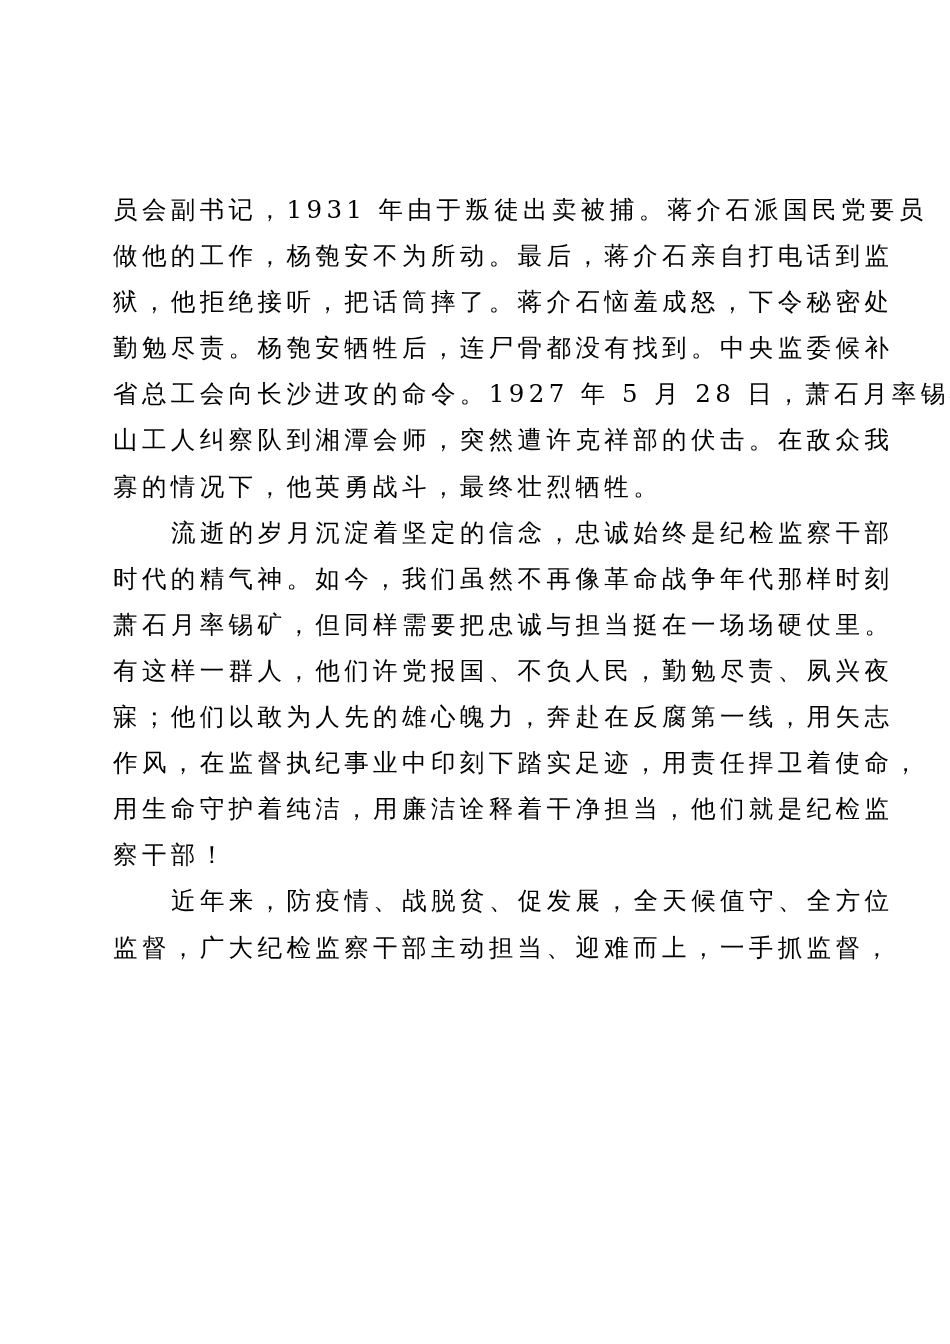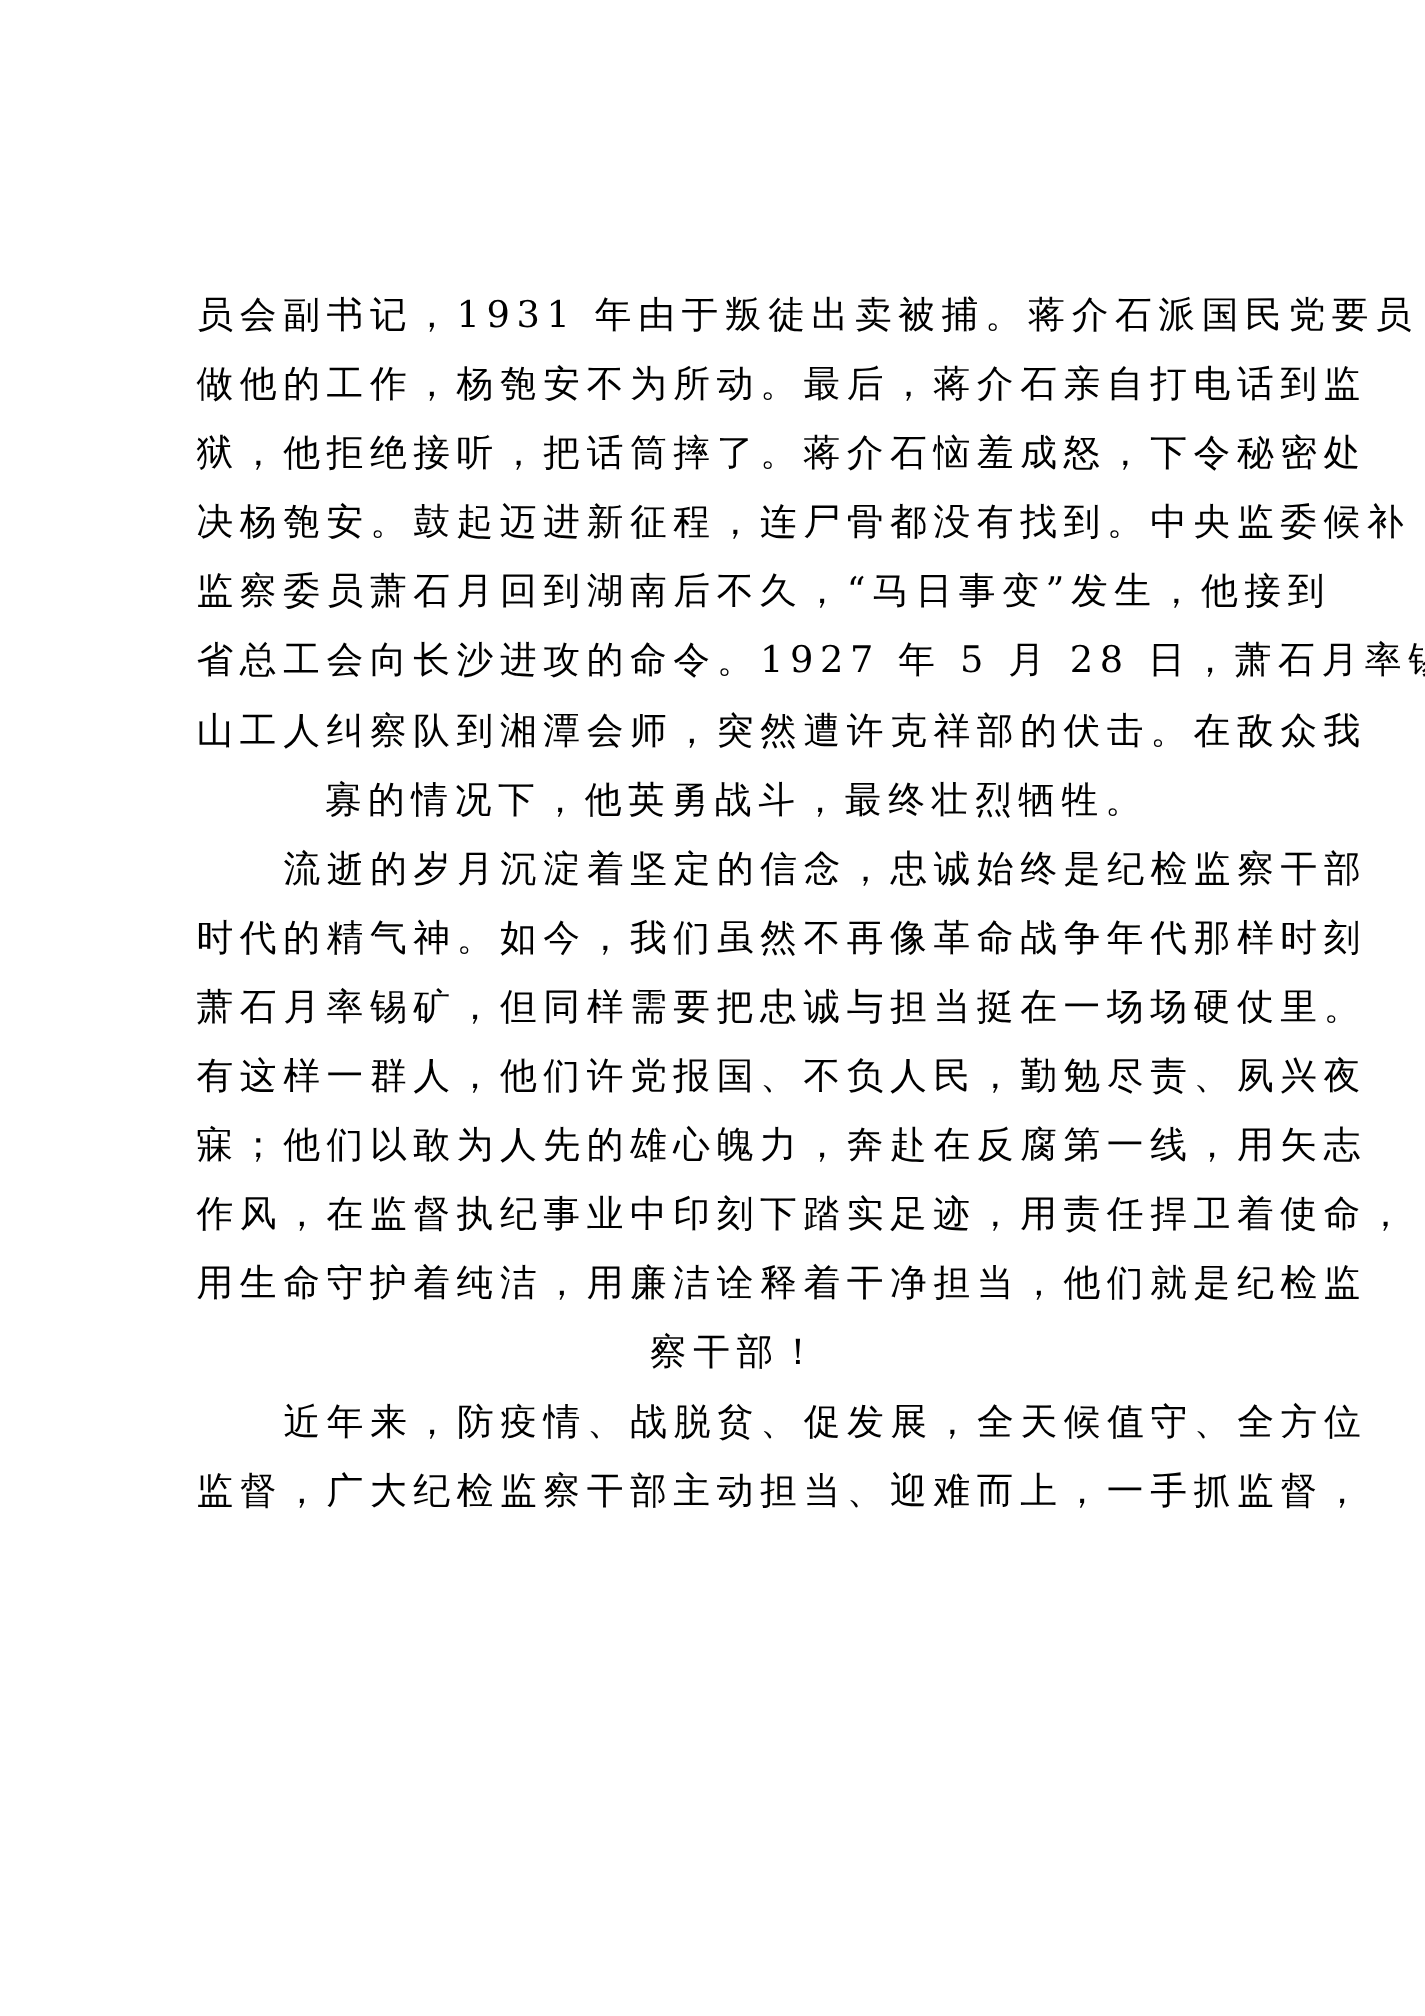--- a/index.html
+++ b/index.html
@@ -10,24 +10,23 @@
   body {
     width: 950px;
     height: 1344px;
     position: relative;
     overflow: hidden;
     font-family: "DejaVu Serif", "Liberation Serif", serif;
     color: #000000;
   }
   .page {
     position: absolute;
-    left: 131px;
+    left: 113px;
     top: 187px;
     width: 720px;
-    text-align: center;
   }
   .para {
     margin: 0;
     padding: 0;
   }
   .line {
     display: block;
     height: 46.1px;
     line-height: 46.1px;
     font-size: 24.5px;
@@ -39,22 +38,21 @@
   }
 </style>
 </head>
 <body>
 
 <div class="page">
   <div class="para">
     <span class="line">员会副书记，1931 年由于叛徒出卖被捕。蒋介石派国民党要员</span>
     <span class="line">做他的工作，杨匏安不为所动。最后，蒋介石亲自打电话到监</span>
     <span class="line">狱，他拒绝接听，把话筒摔了。蒋介石恼羞成怒，下令秘密处</span>
-    <span class="line">决杨匏安。鼓起迈进新征程，连尸骨都没有找到。中央监委候补</span>
-    <span class="line">监察委员萧石月回到湖南后不久，“马日事变”发生，他接到</span>
+    <span class="line">勤勉尽责。杨匏安牺牲后，连尸骨都没有找到。中央监委候补</span>
     <span class="line">省总工会向长沙进攻的命令。1927 年 5 月 28 日，萧石月率锡矿</span>
     <span class="line">山工人纠察队到湘潭会师，突然遭许克祥部的伏击。在敌众我</span>
     <span class="line">寡的情况下，他英勇战斗，最终壮烈牺牲。</span>
   </div>
   <div class="para">
     <span class="line indent">流逝的岁月沉淀着坚定的信念，忠诚始终是纪检监察干部</span>
     <span class="line">时代的精气神。如今，我们虽然不再像革命战争年代那样时刻</span>
     <span class="line">萧石月率锡矿，但同样需要把忠诚与担当挺在一场场硬仗里。</span>
     <span class="line">有这样一群人，他们许党报国、不负人民，勤勉尽责、夙兴夜</span>
     <span class="line">寐；他们以敢为人先的雄心魄力，奔赴在反腐第一线，用矢志</span>

